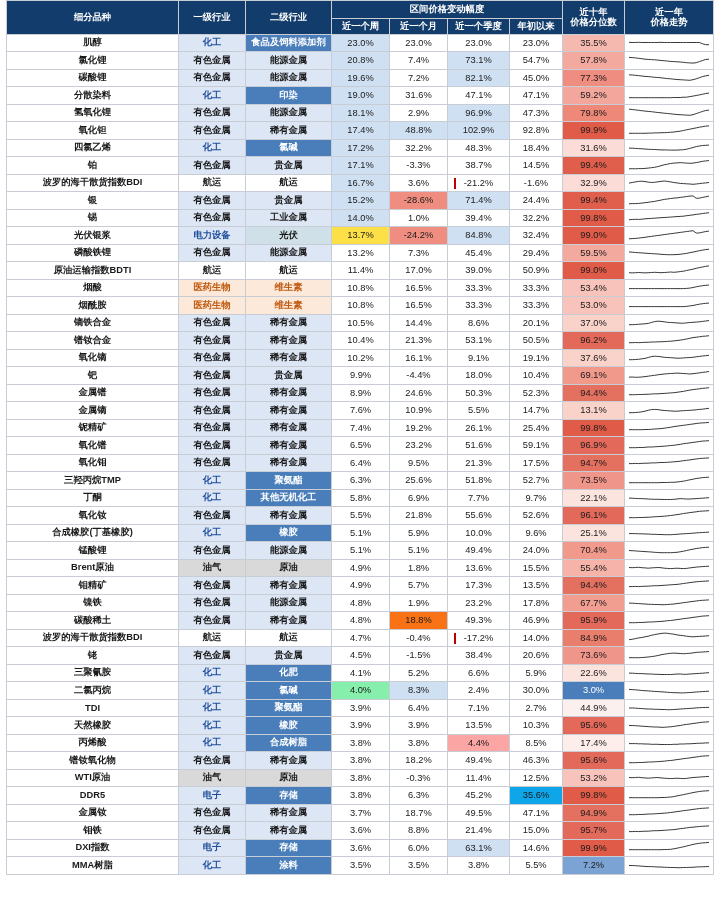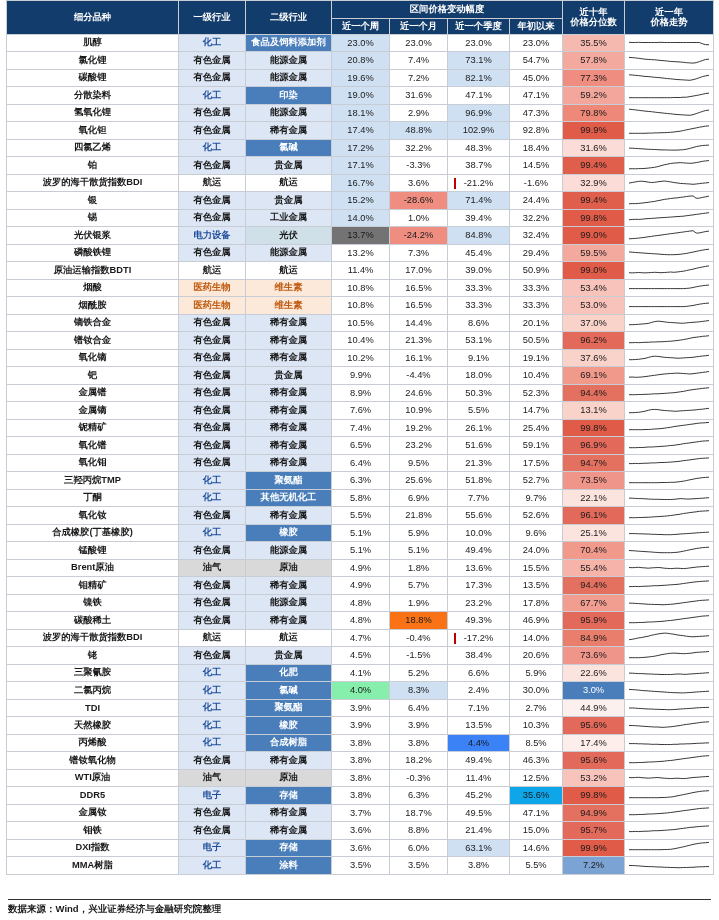--- a/index.html
+++ b/index.html
@@ -287,21 +287,21 @@
           <td class="spark">
             <svg width="84" height="15" viewBox="0 0 84 15">
               <path d="M2.0,9.7 L5.2,9.5 L8.4,9.3 L11.6,9.4 L14.8,9.2 L18.0,8.8 L21.2,8.6 L24.4,8.4 L27.6,8.2 L30.8,7.9 L34.0,7.7 L37.2,7.5 L40.4,7.3 L43.6,7.1 L46.8,6.8 L50.0,6.6 L53.2,6.4 L56.4,6.2 L59.6,5.7 L62.8,5.3 L66.0,4.9 L69.2,4.4 L72.4,4.0 L75.6,3.5 L78.8,3.1 L82.0,2.7" fill="none" stroke="#222222" stroke-width="0.9"></path>
             </svg>
           </td>
         </tr>
         <tr>
           <td class="name">光伏银浆</td>
           <td class="ind" style="background: rgb(220, 230, 245); color: rgb(31, 78, 156);">电力设备</td>
           <td class="ind" style="background: rgb(207, 224, 232); color: rgb(26, 26, 26);">光伏</td>
-          <td class="num" style="background: #737373;">13.7%</td>
+          <td class="num" style="background: #fde047;">13.7%</td>
           <td class="num neg" style="background: rgb(239, 141, 128);">-24.2%</td>
           <td class="num" style="background: rgb(207, 224, 242);">84.8%</td>
           <td class="num" style="background: rgb(255, 255, 255);">32.4%</td>
           <td class="pct" style="background: rgb(224, 92, 72); color: rgb(26, 26, 26);">99.0%</td>
           <td class="spark">
             <svg width="84" height="15" viewBox="0 0 84 15">
               <path d="M2.0,10.8 L5.2,10.6 L8.4,10.4 L11.6,10.1 L14.8,9.7 L18.0,9.3 L21.2,8.8 L24.4,8.4 L27.6,7.9 L30.8,7.5 L34.0,7.1 L37.2,6.6 L40.4,6.2 L43.6,5.7 L46.8,5.3 L50.0,4.9 L53.2,4.4 L56.4,4.0 L59.6,3.5 L62.8,3.1 L66.0,2.7 L69.2,5.1 L72.4,4.9 L75.6,4.2 L78.8,3.5 L82.0,3.1" fill="none" stroke="#222222" stroke-width="0.9"></path>
             </svg>
           </td>
         </tr>
@@ -724,21 +724,21 @@
               <path d="M2.0,7.5 L5.2,7.5 L8.4,7.7 L11.6,7.9 L14.8,8.2 L18.0,8.4 L21.2,8.6 L24.4,8.8 L27.6,9.0 L30.8,9.0 L34.0,9.3 L37.2,9.3 L40.4,9.0 L43.6,8.8 L46.8,8.4 L50.0,7.9 L53.2,7.5 L56.4,6.8 L59.6,6.4 L62.8,6.0 L66.0,5.5 L69.2,5.1 L72.4,4.6 L75.6,4.2 L78.8,4.0 L82.0,3.8" fill="none" stroke="#222222" stroke-width="0.9"></path>
             </svg>
           </td>
         </tr>
         <tr>
           <td class="name">丙烯酸</td>
           <td class="ind" style="background: rgb(220, 230, 245); color: rgb(31, 78, 156);">化工</td>
           <td class="ind" style="background: rgb(74, 126, 187); color: rgb(255, 255, 255);">合成树脂</td>
           <td class="num" style="background: rgb(255, 255, 255);">3.8%</td>
           <td class="num" style="background: rgb(255, 255, 255);">3.8%</td>
-          <td class="num" style="background: #3b82f6;">4.4%</td>
+          <td class="num" style="background: #fca5a5;">4.4%</td>
           <td class="num" style="background: rgb(255, 255, 255);">8.5%</td>
           <td class="pct" style="background: rgb(253, 238, 235); color: rgb(26, 26, 26);">17.4%</td>
           <td class="spark">
             <svg width="84" height="15" viewBox="0 0 84 15">
               <path d="M2.0,8.6 L5.2,8.6 L8.4,8.6 L11.6,8.8 L14.8,8.8 L18.0,9.0 L21.2,9.0 L24.4,9.3 L27.6,9.3 L30.8,9.3 L34.0,9.5 L37.2,9.5 L40.4,9.5 L43.6,9.5 L46.8,9.3 L50.0,9.3 L53.2,9.0 L56.4,9.0 L59.6,8.8 L62.8,8.8 L66.0,8.6 L69.2,8.4 L72.4,8.2 L75.6,8.2 L78.8,7.9 L82.0,7.9" fill="none" stroke="#222222" stroke-width="0.9"></path>
             </svg>
           </td>
         </tr>
         <tr>
           <td class="name">镨钕氧化物</td>
@@ -841,14 +841,13 @@
           <td class="pct" style="background: rgb(123, 163, 212); color: rgb(26, 26, 26);">7.2%</td>
           <td class="spark">
             <svg width="84" height="15" viewBox="0 0 84 15">
               <path d="M2.0,7.5 L5.2,7.5 L8.4,7.7 L11.6,7.9 L14.8,8.2 L18.0,8.4 L21.2,8.6 L24.4,8.6 L27.6,8.8 L30.8,9.0 L34.0,9.0 L37.2,9.3 L40.4,9.3 L43.6,9.5 L46.8,9.5 L50.0,9.7 L53.2,9.7 L56.4,9.5 L59.6,9.5 L62.8,9.3 L66.0,9.3 L69.2,9.0 L72.4,8.8 L75.6,8.8 L78.8,8.6 L82.0,8.6" fill="none" stroke="#222222" stroke-width="0.9"></path>
             </svg>
           </td>
         </tr>
       </tbody>
   </table>
 
-  <div class="source">数据来源：Wind，兴业证券经济与金融研究院整理</div>
 </div>
 
 </body></html>

